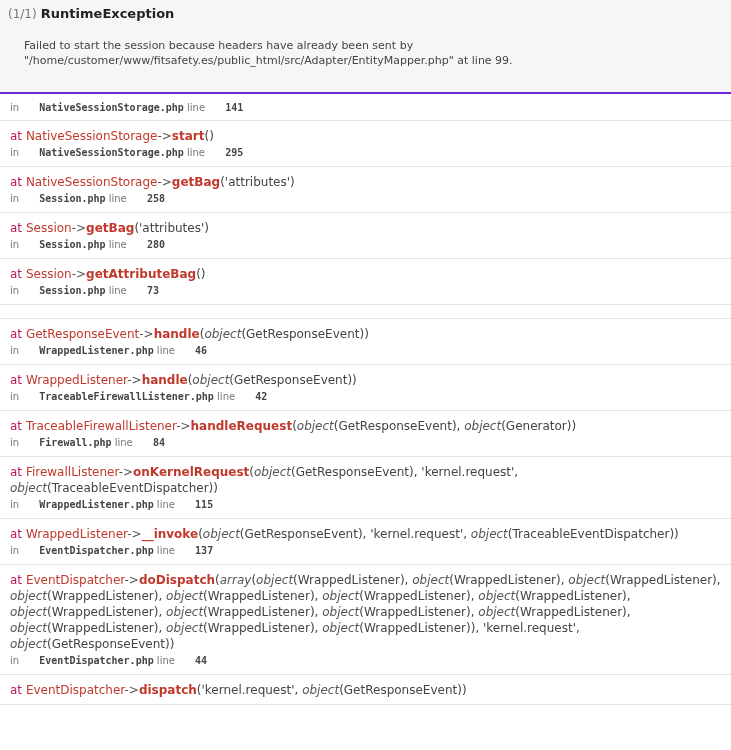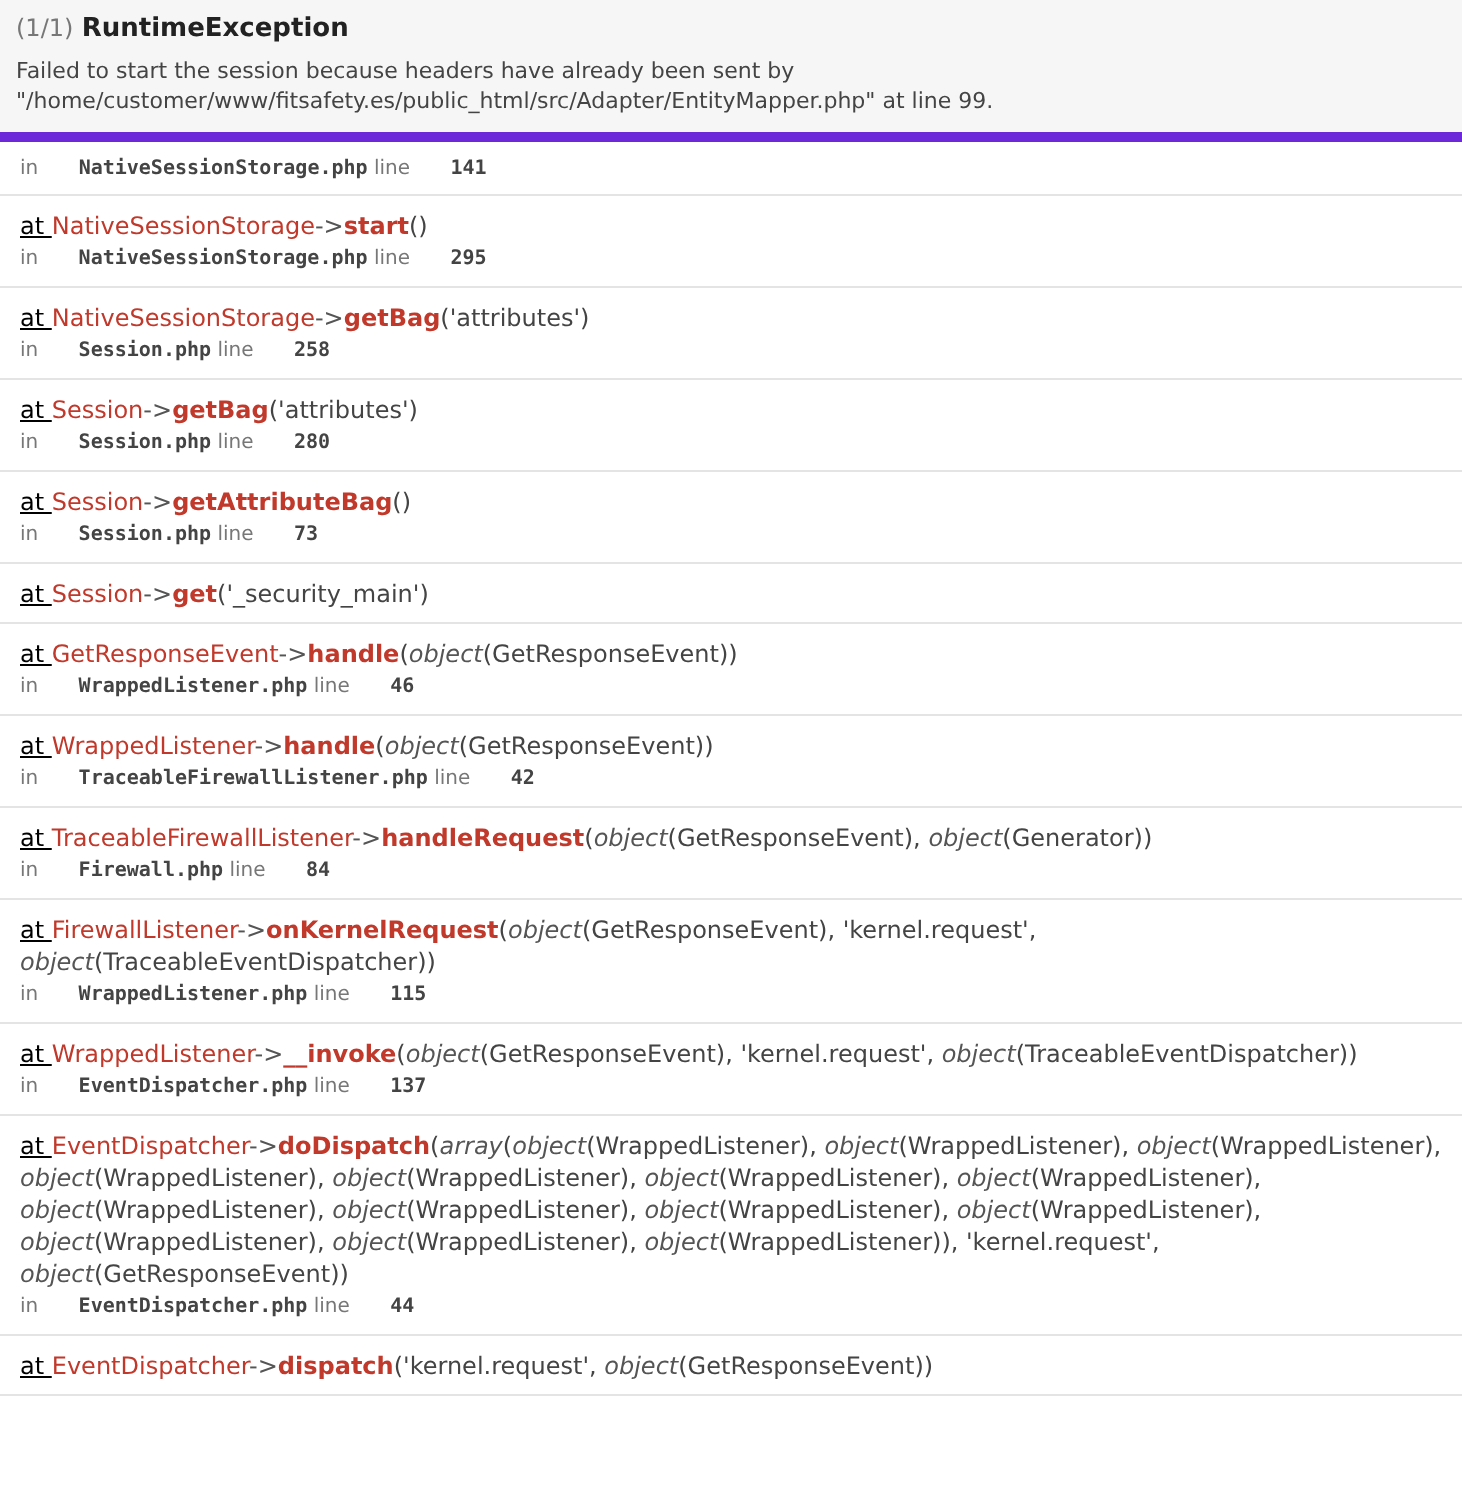--- a/index.html
+++ b/index.html
@@ -14,21 +14,21 @@
     font-size: 12px;
     color: #333333;
   }
   .exception-wrap {
     width: 731px;
     box-sizing: border-box;
   }
   
   .exc-header {
     background: #f6f6f6;
-    border-bottom: 5px solid #6d28d9;
+    border-bottom: 2px solid #6d28d9;
     padding: 6px 8px 8px 8px;
   }
   .exc-title-line {
     font-size: 13px;
     line-height: 16px;
     margin: 0 0 5px 0;
     color: #222222;
   }
   .exc-count {
     color: #777777;
@@ -37,43 +37,42 @@
   }
   .exc-class {
     font-weight: bold;
     color: #222222;
     font-size: 13px;
   }
   .exc-message {
     font-size: 11px;
     line-height: 15px;
     color: #444444;
-    margin: 0;
+    margin: 16px;
     word-wrap: break-word;
   }
   
   .trace-list {
     list-style: none;
     margin: 0;
     padding: 0;
   }
   .trace-item {
     border-bottom: 1px solid #e4e4e4;
     padding: 7px 8px 6px 10px;
     background: #ffffff;
   }
   .trace-call {
     font-size: 12px;
     line-height: 16px;
     color: #333333;
     word-wrap: break-word;
   }
   .trace-call .kw {
-    color: #000000;
-    text-decoration: underline;
+    color: #be185d;
   }
   .trace-call .cls {
     color: #c0392b;
   }
   .trace-call .arrow {
     color: #555555;
   }
   .trace-call .fn {
     color: #c0392b;
     font-weight: bold;
@@ -144,21 +143,20 @@
       </li>
       <li class="trace-item">
         <div class="trace-call"><span class="kw">at </span><span class="cls">Session</span><span class="arrow">-&gt;</span><span class="fn">getBag</span><span class="args">('attributes')</span></div>
         <div class="trace-file"><span class="in">in </span><span class="path">Session.php</span><span class="in"> line </span><span class="path">280</span></div>
       </li>
       <li class="trace-item">
         <div class="trace-call"><span class="kw">at </span><span class="cls">Session</span><span class="arrow">-&gt;</span><span class="fn">getAttributeBag</span><span class="args">()</span></div>
         <div class="trace-file"><span class="in">in </span><span class="path">Session.php</span><span class="in"> line </span><span class="path">73</span></div>
       </li>
       <li class="trace-item">
-        <div class="trace-call"><span class="kw">at </span><span class="cls">Session</span><span class="arrow">-&gt;</span><span class="fn">get</span><span class="args">('_security_main')</span></div>
       </li>
       <li class="trace-item">
         <div class="trace-call"><span class="kw">at </span><span class="cls">GetResponseEvent</span><span class="arrow">-&gt;</span><span class="fn">handle</span><span class="args">(<em>object</em>(GetResponseEvent))</span></div>
         <div class="trace-file"><span class="in">in </span><span class="path">WrappedListener.php</span><span class="in"> line </span><span class="path">46</span></div>
       </li>
       <li class="trace-item">
         <div class="trace-call"><span class="kw">at </span><span class="cls">WrappedListener</span><span class="arrow">-&gt;</span><span class="fn">handle</span><span class="args">(<em>object</em>(GetResponseEvent))</span></div>
         <div class="trace-file"><span class="in">in </span><span class="path">TraceableFirewallListener.php</span><span class="in"> line </span><span class="path">42</span></div>
       </li>
       <li class="trace-item">

